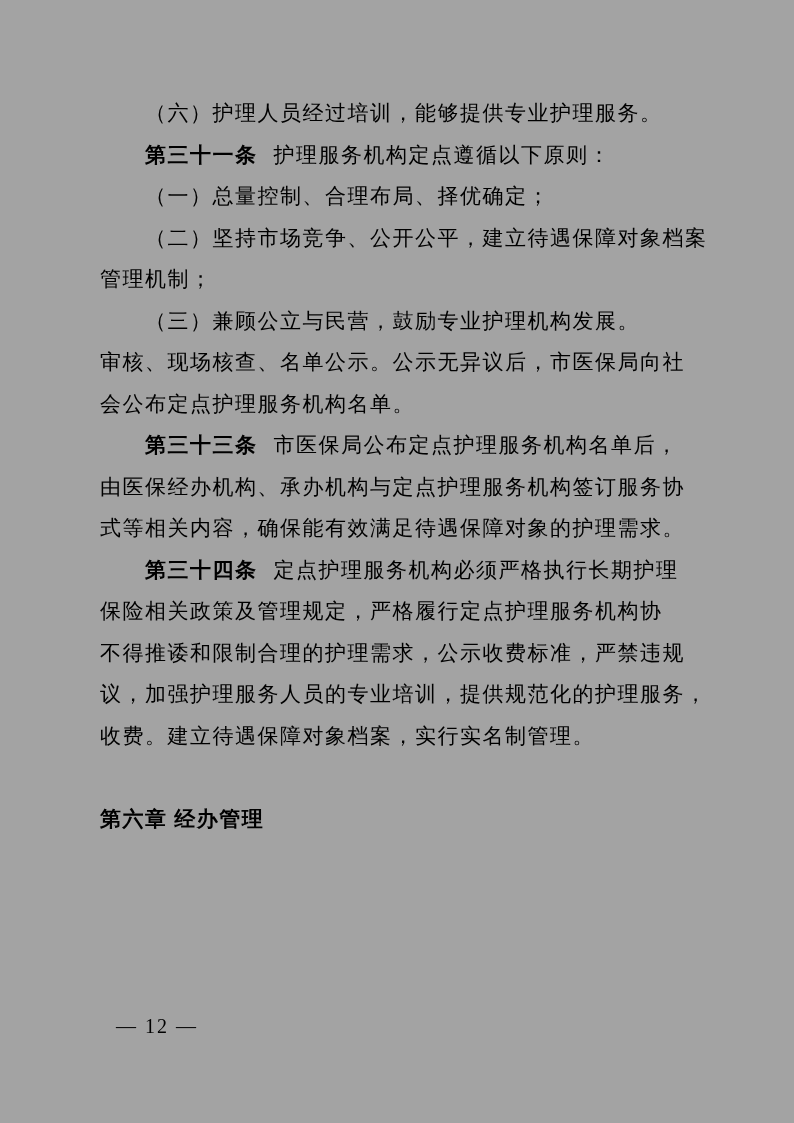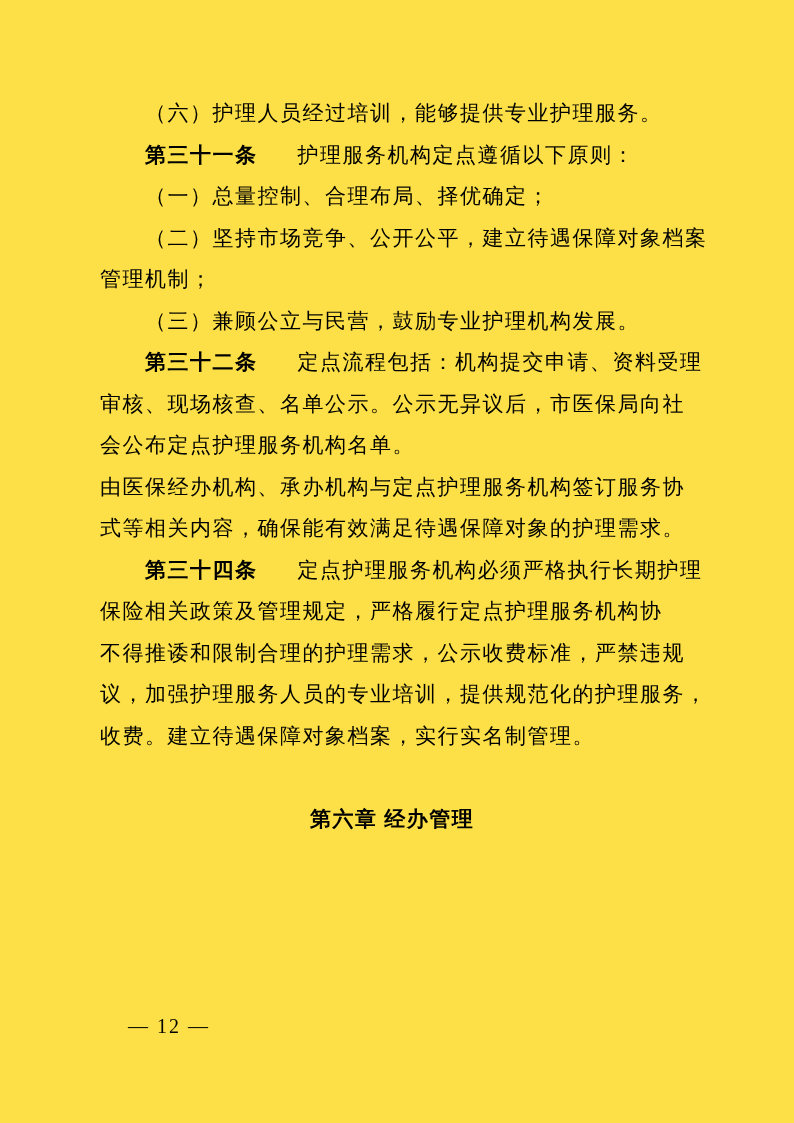--- a/index.html
+++ b/index.html
@@ -1,71 +1,71 @@
 <!DOCTYPE html>
 <html><head>
 <meta charset="utf-8">
 <style>
   html, body { margin: 0; padding: 0; background: #ffffff; }
   .page {
     position: relative;
     width: 794px;
     height: 1123px;
-    background: #fde047;
+    background: #a3a3a3;
     color: #000000;
     font-family: "Liberation Serif", serif;
     overflow: hidden;
   }
   .doc-body {
     position: absolute;
     left: 100px;
     top: 93px;
     width: 584px;
   }
   .line {
     height: 41.5px;
     line-height: 41.5px;
     font-size: 21px;
     letter-spacing: 1.5px;
     white-space: nowrap;
   }
   .line.indent { text-indent: 45px; }
   .line.heading {
     font-weight: bold;
-    text-align: center;
+    text-align: left;
     text-indent: 0;
   }
   .line.spacer { height: 41.5px; }
   .lead {
     font-weight: bold;
-    margin-right: 40px;
+    margin-right: 16px;
   }
   .page-footer {
     position: absolute;
-    left: 128px;
+    left: 116px;
     top: 1014px;
     font-size: 20px;
     letter-spacing: 2px;
     line-height: 24px;
   }
 </style>
 </head>
 <body>
 
 <div class="page">
   <div class="doc-body" id="doc-body">
       <div class="line body indent"><span class="rest">（六）护理人员经过培训，能够提供专业护理服务。</span></div>
       <div class="line body indent"><span class="lead">第三十一条</span><span class="rest">护理服务机构定点遵循以下原则：</span></div>
       <div class="line body indent"><span class="rest">（一）总量控制、合理布局、择优确定；</span></div>
       <div class="line body indent"><span class="rest">（二）坚持市场竞争、公开公平，建立待遇保障对象档案</span></div>
       <div class="line body"><span class="rest">管理机制；</span></div>
       <div class="line body indent"><span class="rest">（三）兼顾公立与民营，鼓励专业护理机构发展。</span></div>
-      <div class="line body indent"><span class="lead">第三十二条</span><span class="rest">定点流程包括：机构提交申请、资料受理</span></div>
       <div class="line body"><span class="rest">审核、现场核查、名单公示。公示无异议后，市医保局向社</span></div>
       <div class="line body"><span class="rest">会公布定点护理服务机构名单。</span></div>
+      <div class="line body indent"><span class="lead">第三十三条</span><span class="rest">市医保局公布定点护理服务机构名单后，</span></div>
       <div class="line body"><span class="rest">由医保经办机构、承办机构与定点护理服务机构签订服务协</span></div>
       <div class="line body"><span class="rest">式等相关内容，确保能有效满足待遇保障对象的护理需求。</span></div>
       <div class="line body indent"><span class="lead">第三十四条</span><span class="rest">定点护理服务机构必须严格执行长期护理</span></div>
       <div class="line body"><span class="rest">保险相关政策及管理规定，严格履行定点护理服务机构协</span></div>
       <div class="line body"><span class="rest">不得推诿和限制合理的护理需求，公示收费标准，严禁违规</span></div>
       <div class="line body"><span class="rest">议，加强护理服务人员的专业培训，提供规范化的护理服务，</span></div>
       <div class="line body"><span class="rest">收费。建立待遇保障对象档案，实行实名制管理。</span></div>
       <div class="line spacer"></div>
       <div class="line heading">第六章 经办管理</div>
     </div>

